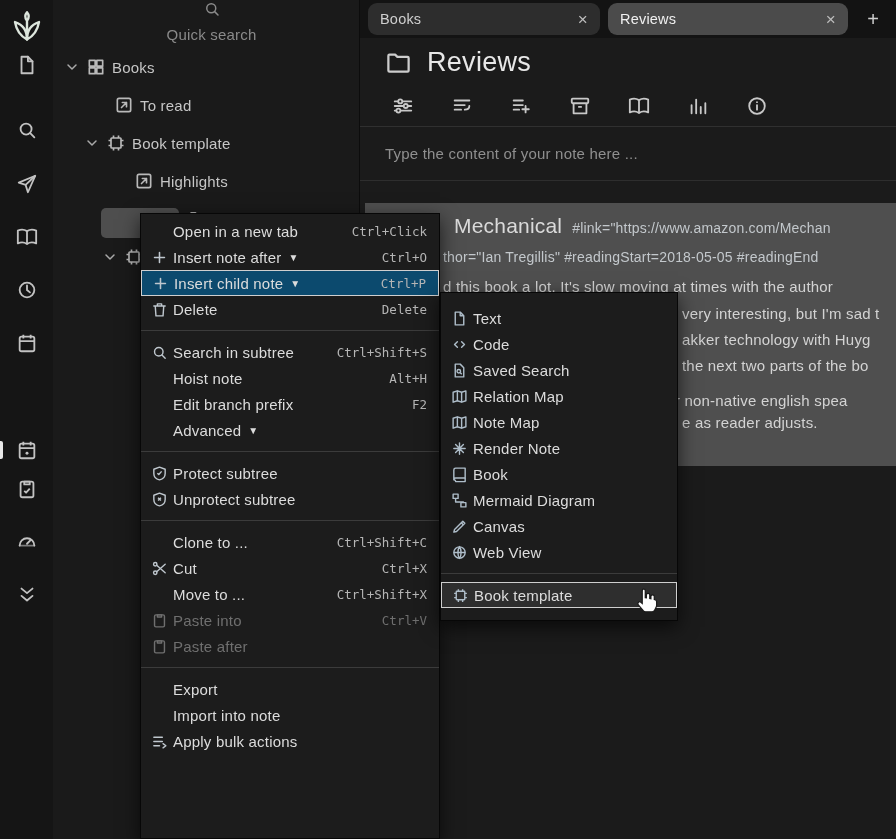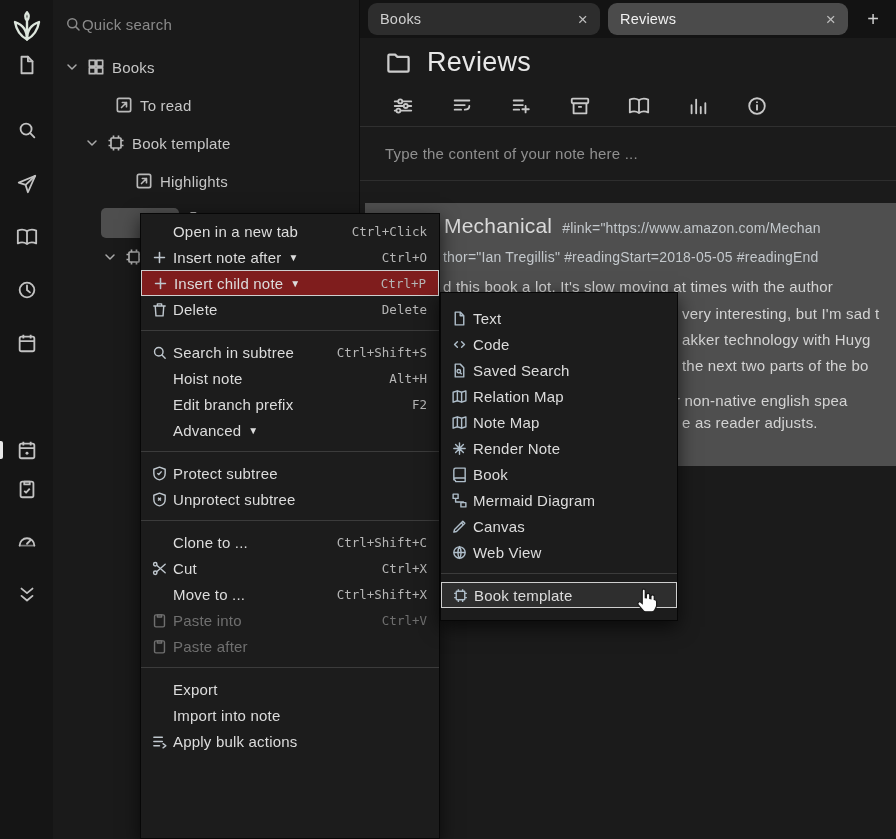--- a/index.html
+++ b/index.html
@@ -11,21 +11,21 @@
   .app { position:absolute; inset:0; display:flex; }
 
   
   .launcher { position:relative; width:53px; height:839px; background:#151515; flex:none; }
   .logo { position:absolute; left:9px; top:8px; width:36px; height:36px; }
   .lbtn { position:absolute; left:16px; width:22px; height:22px; color:#c2c2c2; }
   .lmark { position:absolute; left:0; top:441px; width:3px; height:18px; background:#e8e8e8; border-radius:0 2px 2px 0; }
 
   
   .tree-panel { position:relative; width:307px; height:839px; background:#1a1a1a; flex:none; border-right:1px solid #0c0c0c; }
-  .qsearch { height:48px; display:flex; align-items:center; padding-left:11px; gap:0; color:#858585; }
+  .qsearch { height:48px; display:flex; align-items:center; padding-left:11px; gap:8px; color:#858585;flex-direction:column; }
   .qsearch .qtext { font-size:15px; letter-spacing:.2px; color:#8a8a8a; }
   .trow { height:38px; display:flex; align-items:center; gap:6px; position:relative; font-size:15px; color:#c6c6c6; letter-spacing:.2px; }
   .chev { width:16px; height:16px; color:#a9a9a9; flex:none; }
   .ticon { width:20px; height:20px; color:#b9b9b9; flex:none; }
   .trow .tlabel { white-space:nowrap; }
   .selpill { position:absolute; left:19px; top:4px; width:78px; height:30px; background:#4e4e4e; border-radius:5px; }
   .trow > * { position:relative; }
 
   
   .main { position:relative; flex:1; height:839px; background:#1b1b1b; overflow:hidden; }
@@ -58,21 +58,21 @@
   .menu { position:absolute; background:#1c1c1c; border:1px solid #070707; box-shadow:0 6px 18px rgba(0,0,0,.65); z-index:10; padding-top:4px; }
   .ctxmenu { left:140px; top:213px; width:300px; bottom:0; }
   .submenu { left:440px; top:292px; width:238px; padding:12px 0; z-index:11; }
   .mi { display:flex; align-items:center; height:26px; padding:0 12px 0 10px; }
   .icw { width:22px; flex:none; display:flex; align-items:center; color:#bfc7ce; }
   .submenu .icw { color:#aebdc9; }
   .lbl { font-size:15px; color:#dcdcdc; letter-spacing:.2px; white-space:nowrap; }
   .car { color:#dcdcdc; font-size:10px; margin-left:7px; }
   .sc { margin-left:auto; font-family:"DejaVu Sans Mono", monospace; font-size:12.5px; color:#b5b5b5; white-space:nowrap; padding-left:10px; }
   .mi.dis .lbl, .mi.dis .icw, .mi.dis .sc { color:#6f6f6f; }
-  .mi.sel { border:1px solid #cfcfcf; background:#7f1d1d; }
+  .mi.sel { border:1px solid #cfcfcf; background:#0c4a6e; }
   .mi.sel2 { border:1px solid #cfcfcf; background:#2e2e2e; }
   .msep { height:1px; background:#3b3b3b; margin:8px 0; }
 
   svg.ic { width:17px; height:17px; display:block; }
   .cursor { position:absolute; left:632px; top:586px; width:27px; height:27px; z-index:30; }
 </style>
 </head>
 <body>
 
 <div class="app">
@@ -289,21 +289,21 @@
       </div>
     </div>
 
     <div class="phrow">
       <span class="ph">Type the content of your note here ...</span>
     </div>
 
     <div class="content">
       <div class="selrect"></div>
 
-      <div class="cline" style="left:84px; top:33px">
+      <div class="cline" style="left:94px; top:33px">
         <span class="ctitle">Mechanical</span><span class="cattr">#link="https://www.amazon.com/Mechan</span>
       </div>
       <div class="cline cattrline" style="left:83px; top:68px">thor="Ian Tregillis" #readingStart=2018-05-05 #readingEnd</div>
       <div class="cline" style="left:83px; top:97px">d this book a lot. It's slow moving at times with the author</div>
       <div class="cline" style="left:322px; top:124px">very interesting, but I'm sad t</div>
       <div class="cline" style="left:322px; top:150px">akker technology with Huyg</div>
       <div class="cline" style="left:322px; top:176px">the next two parts of the bo</div>
       <div class="cline" style="left:302px; top:211px">for non-native english spea</div>
       <div class="cline" style="left:322px; top:233px">e as reader adjusts.</div>
     </div>

